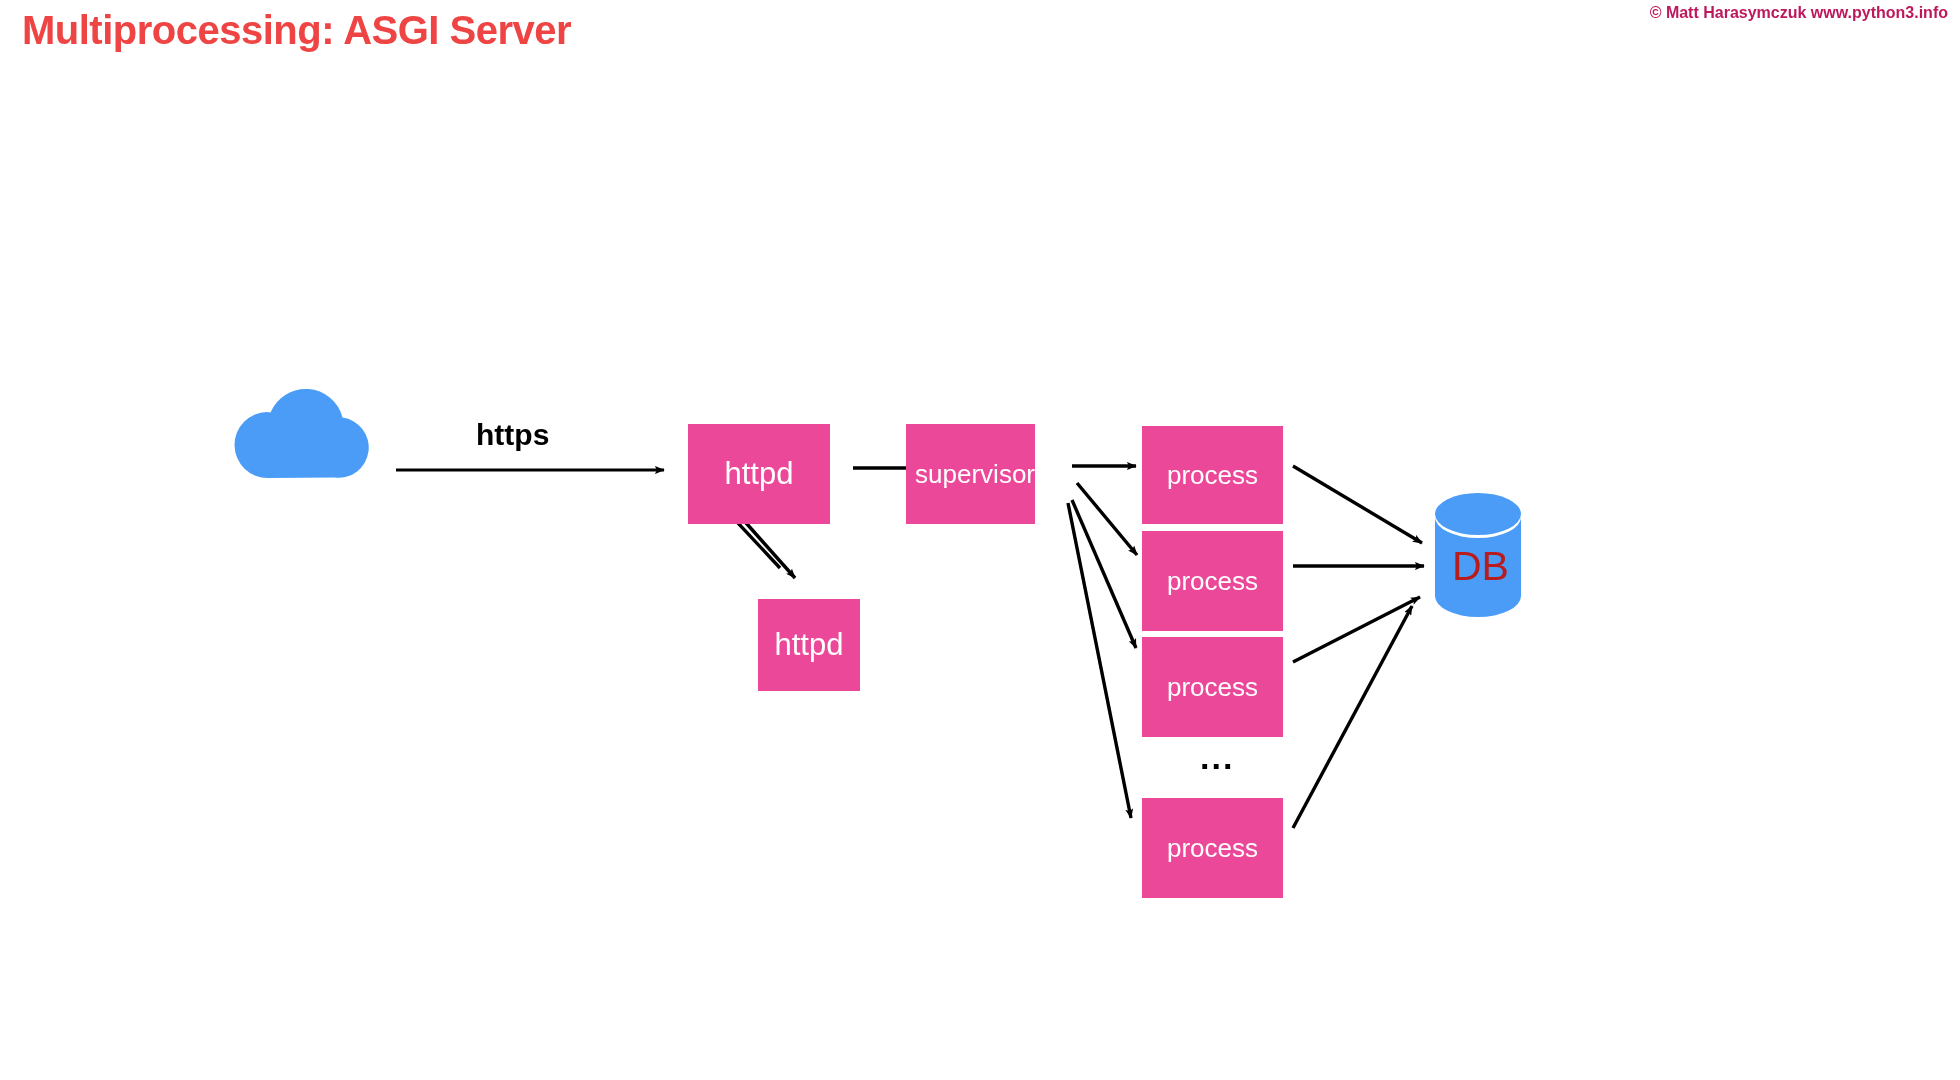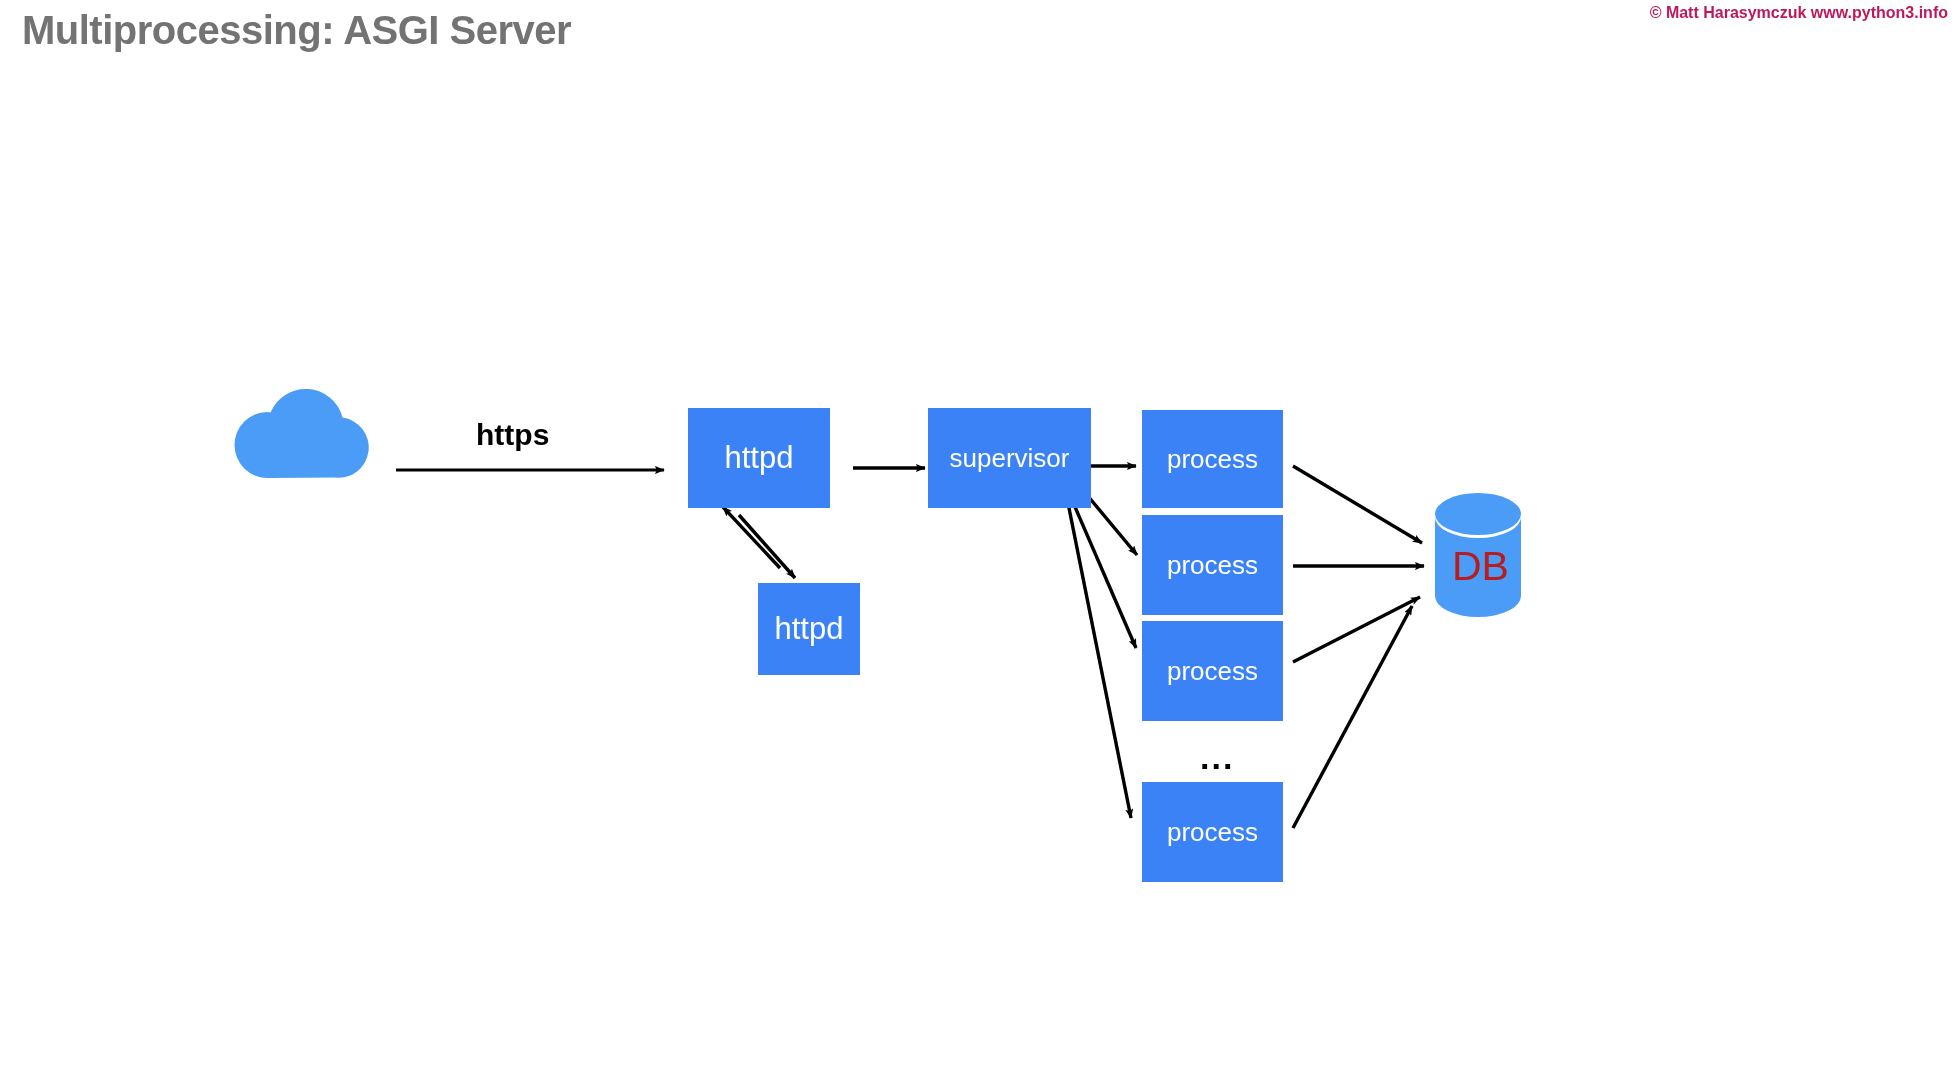--- a/index.html
+++ b/index.html
@@ -20,21 +20,21 @@
     left: 0; top: 0;
     width: 1960px;
     height: 1080px;
   }
   #slide-title {
     position: absolute;
     left: 22px;
     top: 8px;
     font-size: 40px;
     font-weight: bold;
-    color: #737373;
+    color: #ef4444;
     letter-spacing: -0.5px;
     white-space: nowrap;
   }
   #copyright {
     position: absolute;
     right: 12px;
     top: 4px;
     font-size: 16px;
     font-weight: bold;
     color: #be185d;
@@ -42,28 +42,29 @@
   }
   #canvas {
     position: absolute;
     left: 0;
     top: 0;
     width: 1960px;
     height: 1080px;
   }
   .node-box {
     position: absolute;
-    background: #3b82f6;
+    background: #ec4899;
     display: flex;
     align-items: center;
     justify-content: center;
     color: #ffffff;
     font-size: 31px;
     font-weight: 400;
     box-sizing: border-box;
+    margin-top: 16px;
   }
   .node-box.small-label { font-size: 26px; }
   .edge-label {
     position: absolute;
     font-size: 30px;
     font-weight: bold;
     color: #000000;
     white-space: nowrap;
   }
   .ellipsis-dots {
@@ -141,21 +142,21 @@
   <div class="edge-label" style="left:476px; top:418px;">https</div>
 
   <div class="node-box" style="left:688px; top:408px; width:142px; height:100px;">
     <span>httpd</span>
   </div>
 
   <div class="node-box" style="left:758px; top:583px; width:102px; height:92px;">
     <span>httpd</span>
   </div>
 
-  <div class="node-box small-label" style="left:928px; top:408px; width:163px; height:100px;">
+  <div class="node-box small-label" style="left:906px; top:408px; width:129px; height:100px;justify-content:flex-end;">
     <span>supervisor</span>
   </div>
 
   <div class="node-box small-label" style="left:1142px; top:410px; width:141px; height:98px;">
     <span>process</span>
   </div>
 
   <div class="node-box small-label" style="left:1142px; top:515px; width:141px; height:100px;">
     <span>process</span>
   </div>

